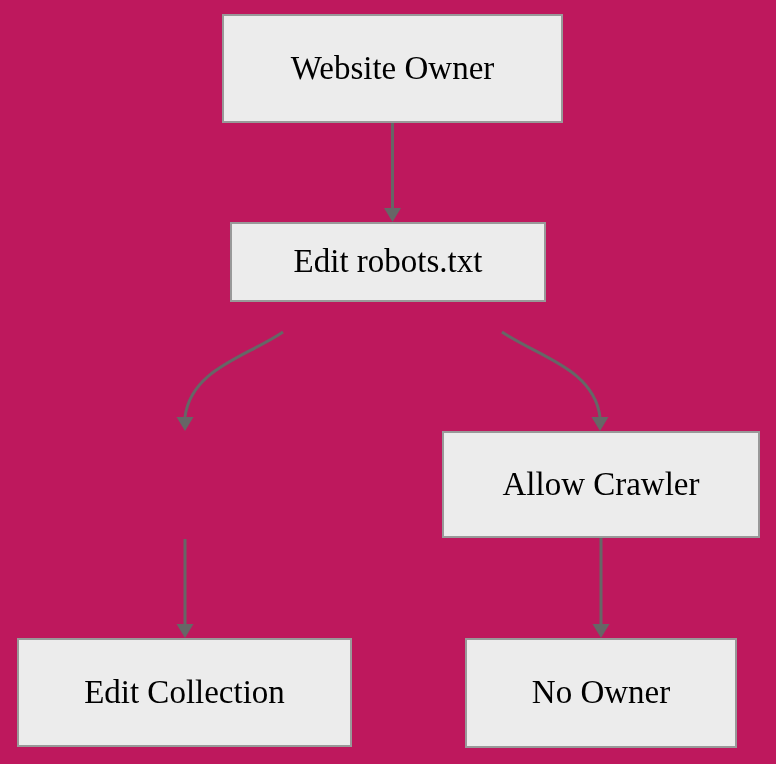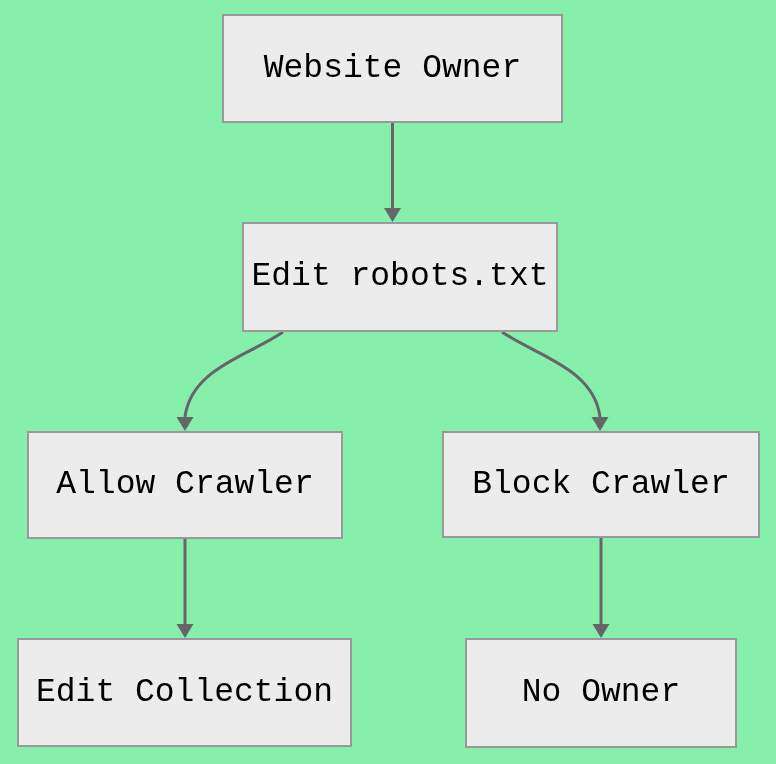--- a/index.html
+++ b/index.html
@@ -4,23 +4,23 @@
 <style>
   html, body {
     margin: 0;
     padding: 0;
     background: #000000;
   }
   .stage {
     position: relative;
     width: 776px;
     height: 764px;
-    background: #86efac;
+    background: #be185d;
     overflow: hidden;
-    font-family: Liberation Mono, monospace;
+    font-family: Liberation Serif, serif;
   }
   .edges {
     position: absolute;
     left: 0;
     top: 0;
     width: 776px;
     height: 764px;
   }
   .edge {
     fill: none;
@@ -40,21 +40,21 @@
     align-items: center;
     justify-content: center;
   }
   .node .label {
     color: #000000;
     font-size: 33px;
     line-height: 1.2;
     white-space: nowrap;
   }
   .n-website-owner  { left: 222px; top: 14px;  width: 341px; height: 109px; }
-  .n-edit-robots    { left: 242px; top: 222px; width: 316px; height: 110px; }
+  .n-edit-robots    { left: 230px; top: 222px; width: 316px; height: 80px; }
   .n-allow-crawler  { left: 27px;  top: 431px; width: 316px; height: 108px; }
   .n-block-crawler  { left: 442px; top: 431px; width: 318px; height: 107px; }
   .n-data-collection{ left: 17px;  top: 638px; width: 335px; height: 109px; }
   .n-no-access      { left: 465px; top: 638px; width: 272px; height: 110px; }
 </style>
 </head>
 <body>
 
 <div class="stage">
 
@@ -88,26 +88,23 @@
   </svg>
 
   <div class="node n-website-owner">
     <span class="label">Website Owner</span>
   </div>
 
   <div class="node n-edit-robots">
     <span class="label">Edit robots.txt</span>
   </div>
 
-  <div class="node n-allow-crawler">
-    <span class="label">Allow Crawler</span>
-  </div>
 
   <div class="node n-block-crawler">
-    <span class="label">Block Crawler</span>
+    <span class="label">Allow Crawler</span>
   </div>
 
   <div class="node n-data-collection">
     <span class="label">Edit Collection</span>
   </div>
 
   <div class="node n-no-access">
     <span class="label">No Owner</span>
   </div>
 

